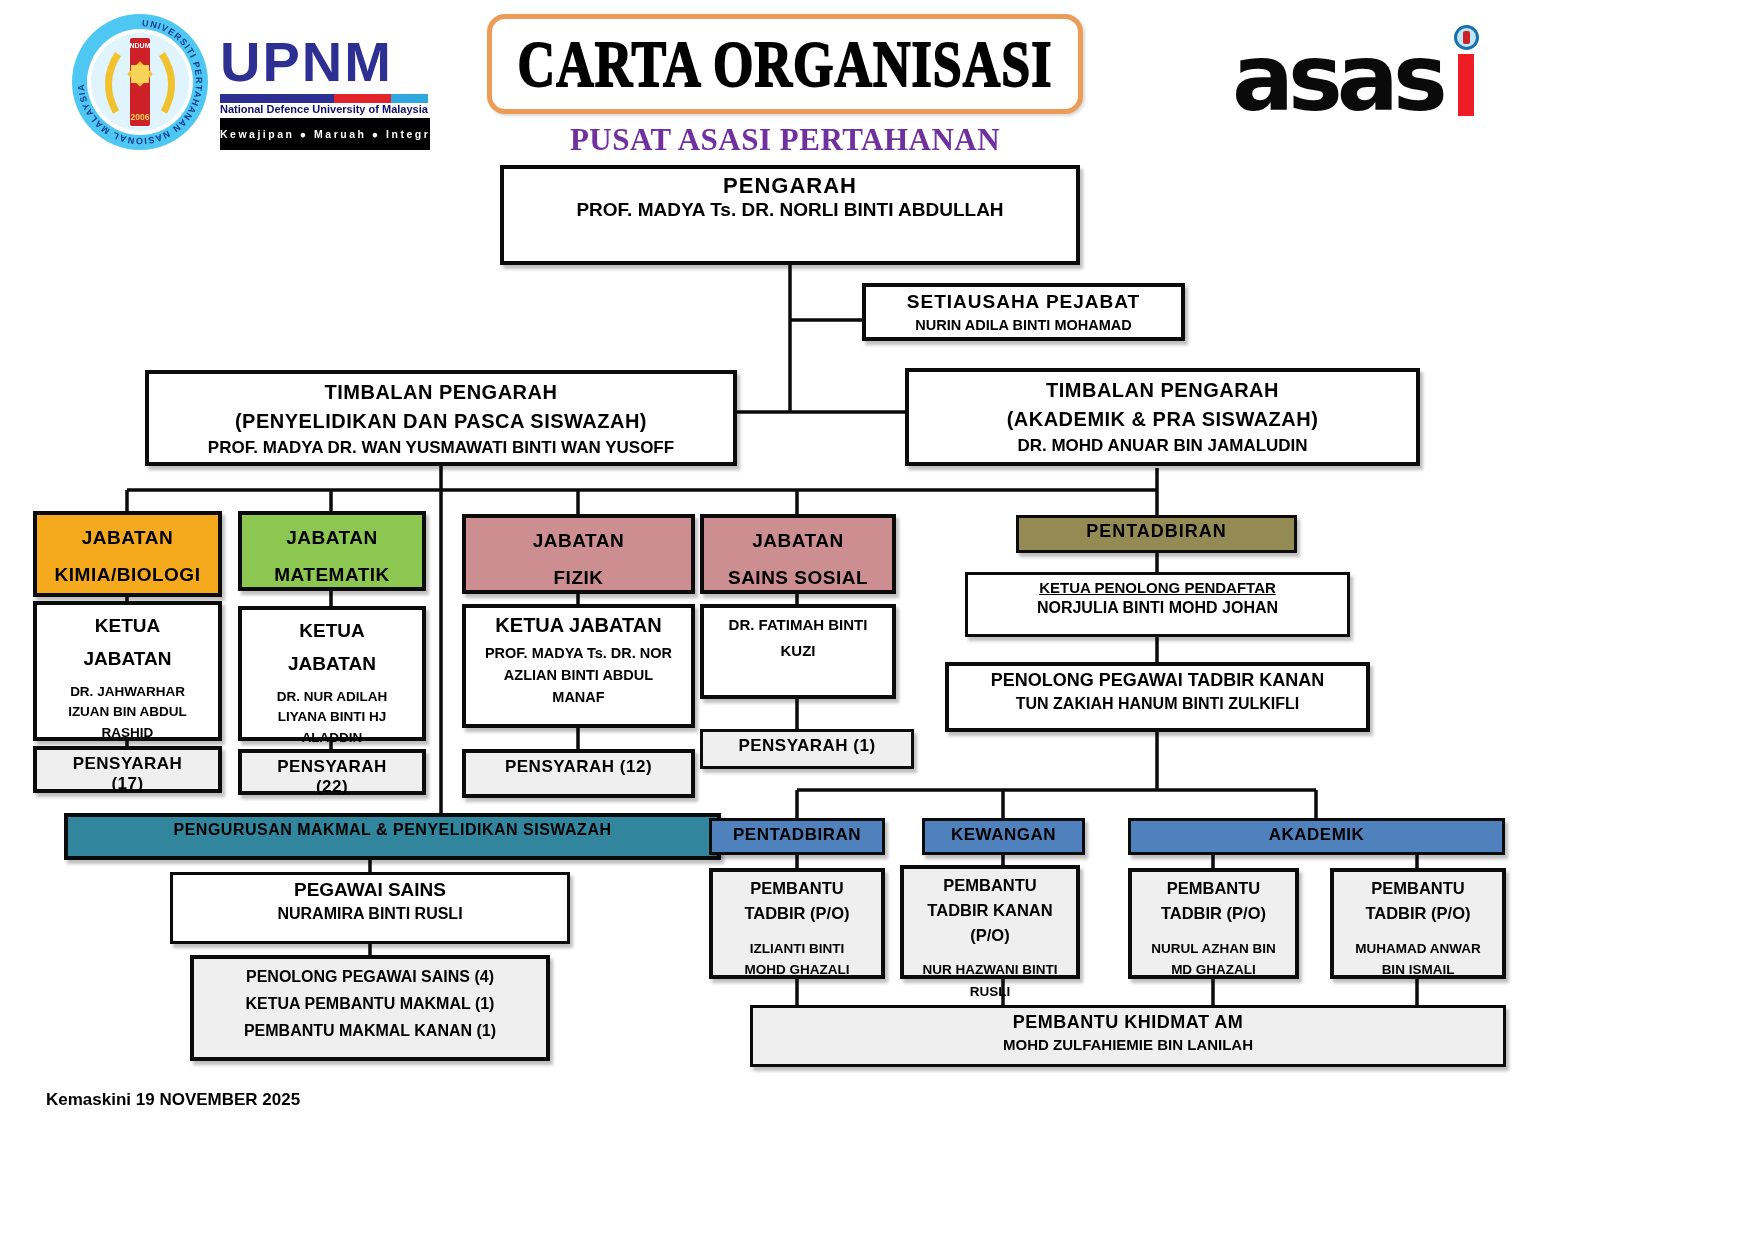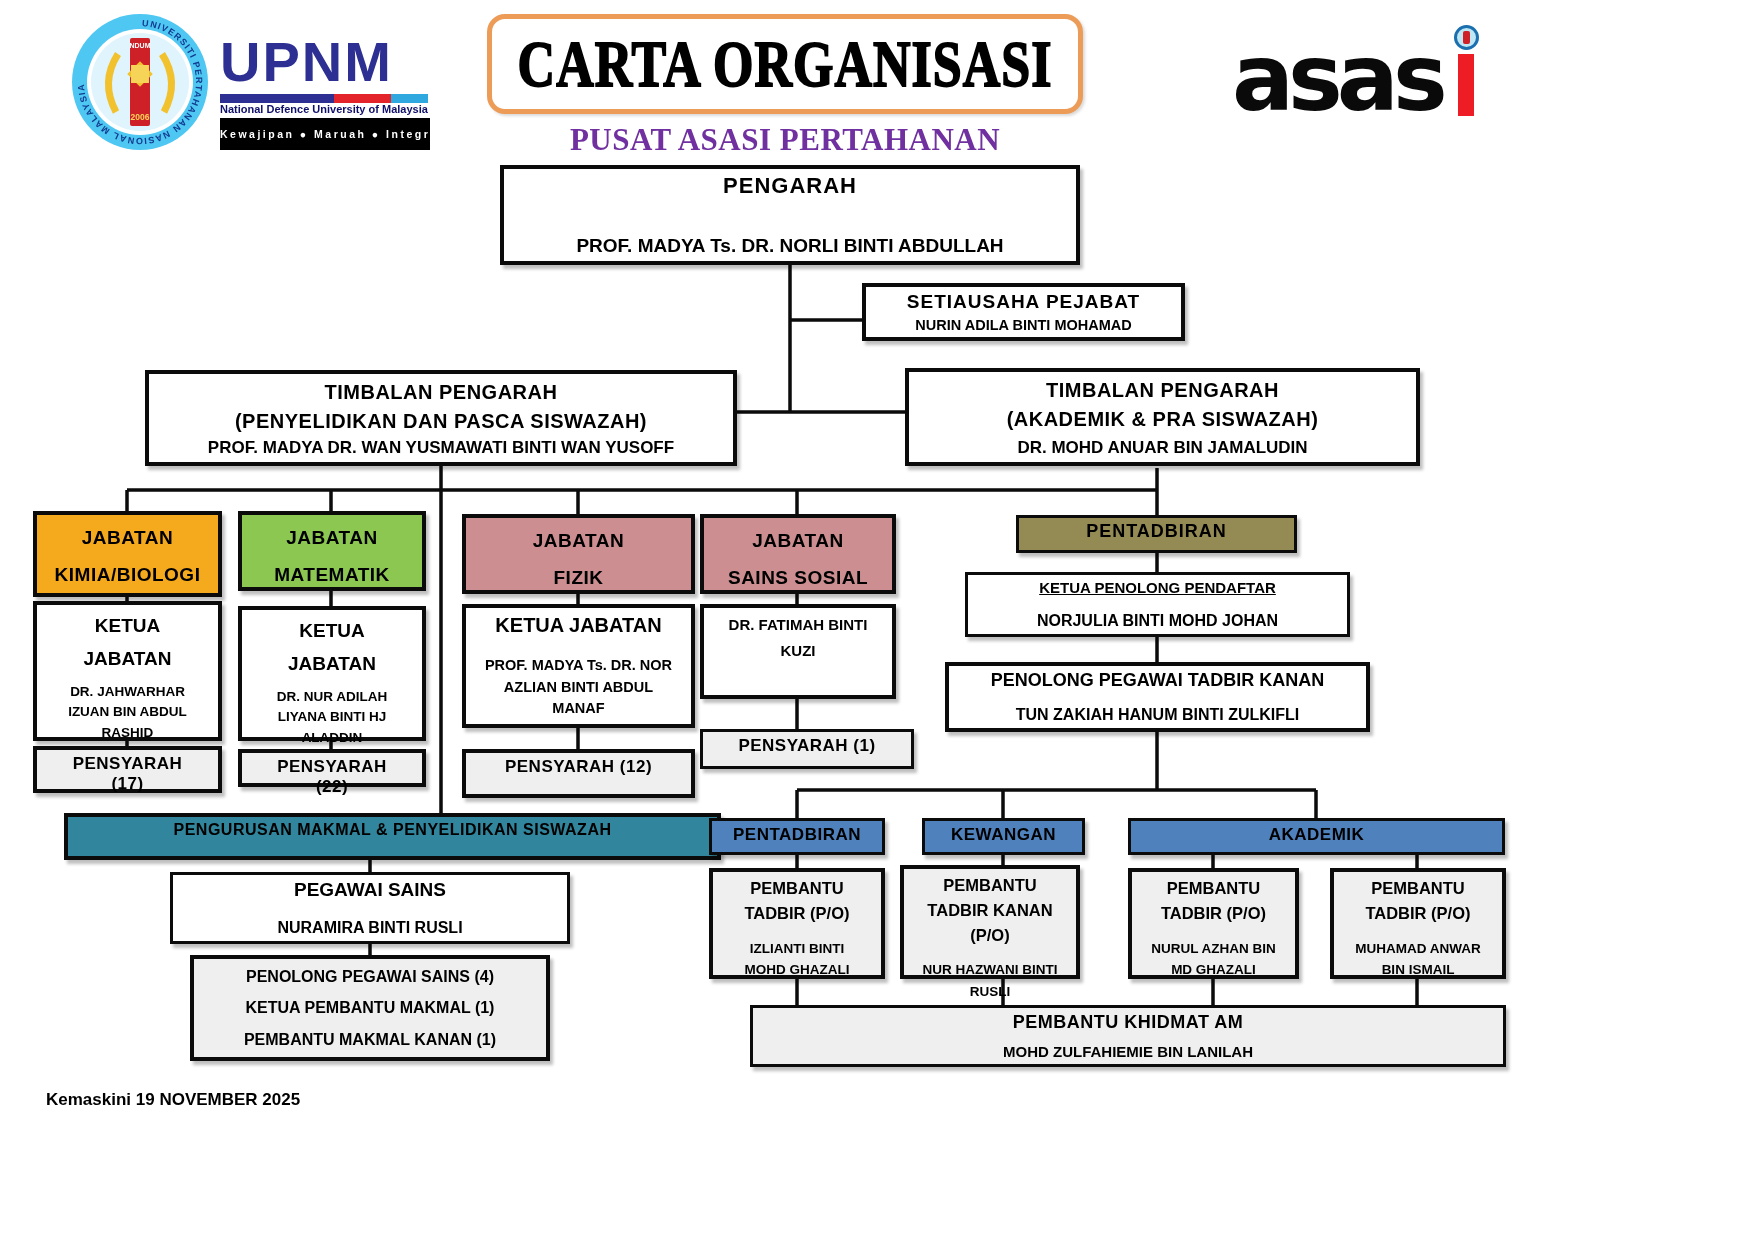--- a/index.html
+++ b/index.html
@@ -34,21 +34,21 @@
   .asasi-i{margin-left:12px;display:flex;flex-direction:column;align-items:center;}
   .asasi-dot{width:25px;height:25px;border-radius:50%;background:#BFE6F5;border:3px solid #1A6FAE;position:relative;}
   .asasi-dot::after{content:"";position:absolute;left:6px;top:3px;width:7px;height:13px;background:#CE2127;border-radius:2px;}
   .asasi-bar{width:16px;height:62px;background:#EE1C25;margin-top:4px;}
 
   
   .wires{position:absolute;left:0;top:0;z-index:1;}
 
   
   .node{position:absolute;z-index:2;border:4px solid #0b0b0b;background:#fff;display:flex;
-        flex-direction:column;align-items:center;justify-content:space-between;text-align:center;
+        flex-direction:column;align-items:center;justify-content:flex-start;text-align:center;
         padding:4px 17px;box-shadow:3px 4px 3px rgba(0,0,0,0.25);}
   .nt{font-weight:bold;white-space:pre-line;}
   .nn{font-weight:bold;}
 
   .n-pengarah{left:500px;top:165px;width:580px;height:100px}
   .n-pengarah .nt{font-size:22px;letter-spacing:1px;}
   .n-pengarah .nn{font-size:19px;}
 
   .n-setiausaha{left:862px;top:283px;width:323px;height:58px}
   .n-setiausaha .nt{font-size:19px;letter-spacing:1px;}
@@ -73,21 +73,21 @@
   .ketua .nn{font-size:13.5px;line-height:1.55;margin-top:6px;}
   .n-ketua-fiz{left:462px;top:604px;width:233px;height:124px}
   .n-ketua-fiz .nt{font-size:20px;line-height:1.3;}
   .n-ketua-fiz .nn{font-size:14.5px;line-height:1.5;margin-top:5px;}
   .n-fatimah{left:700px;top:604px;width:196px;height:95px}
   .n-fatimah .nn{font-size:15px;line-height:1.7;}
 
   .gray{background:#EFEFEF;}
   .pensy .nt{font-size:17px;letter-spacing:0.5px;}
   .n-pensy-kimia{left:33px;top:746px;width:189px;height:47px;}
-  .n-pensy-mat{left:238px;top:749px;width:188px;height:38px;}
+  .n-pensy-mat{left:238px;top:749px;width:188px;height:46px;}
   .n-pensy-fiz{left:462px;top:749px;width:233px;height:49px;}
   .n-pensy-sains{left:700px;top:729px;width:214px;height:40px;border-width:3px;}
 
   .n-kpp{left:965px;top:572px;width:385px;height:65px;border-width:3px;}
   .n-kpp .nt{font-size:15px;text-decoration:underline;}
   .n-kpp .nn{font-size:16px;margin-top:3px;}
   .n-ppt{left:945px;top:662px;width:425px;height:70px;}
   .n-ppt .nt{font-size:18px;}
   .n-ppt .nn{font-size:16px;margin-top:4px;}
 

